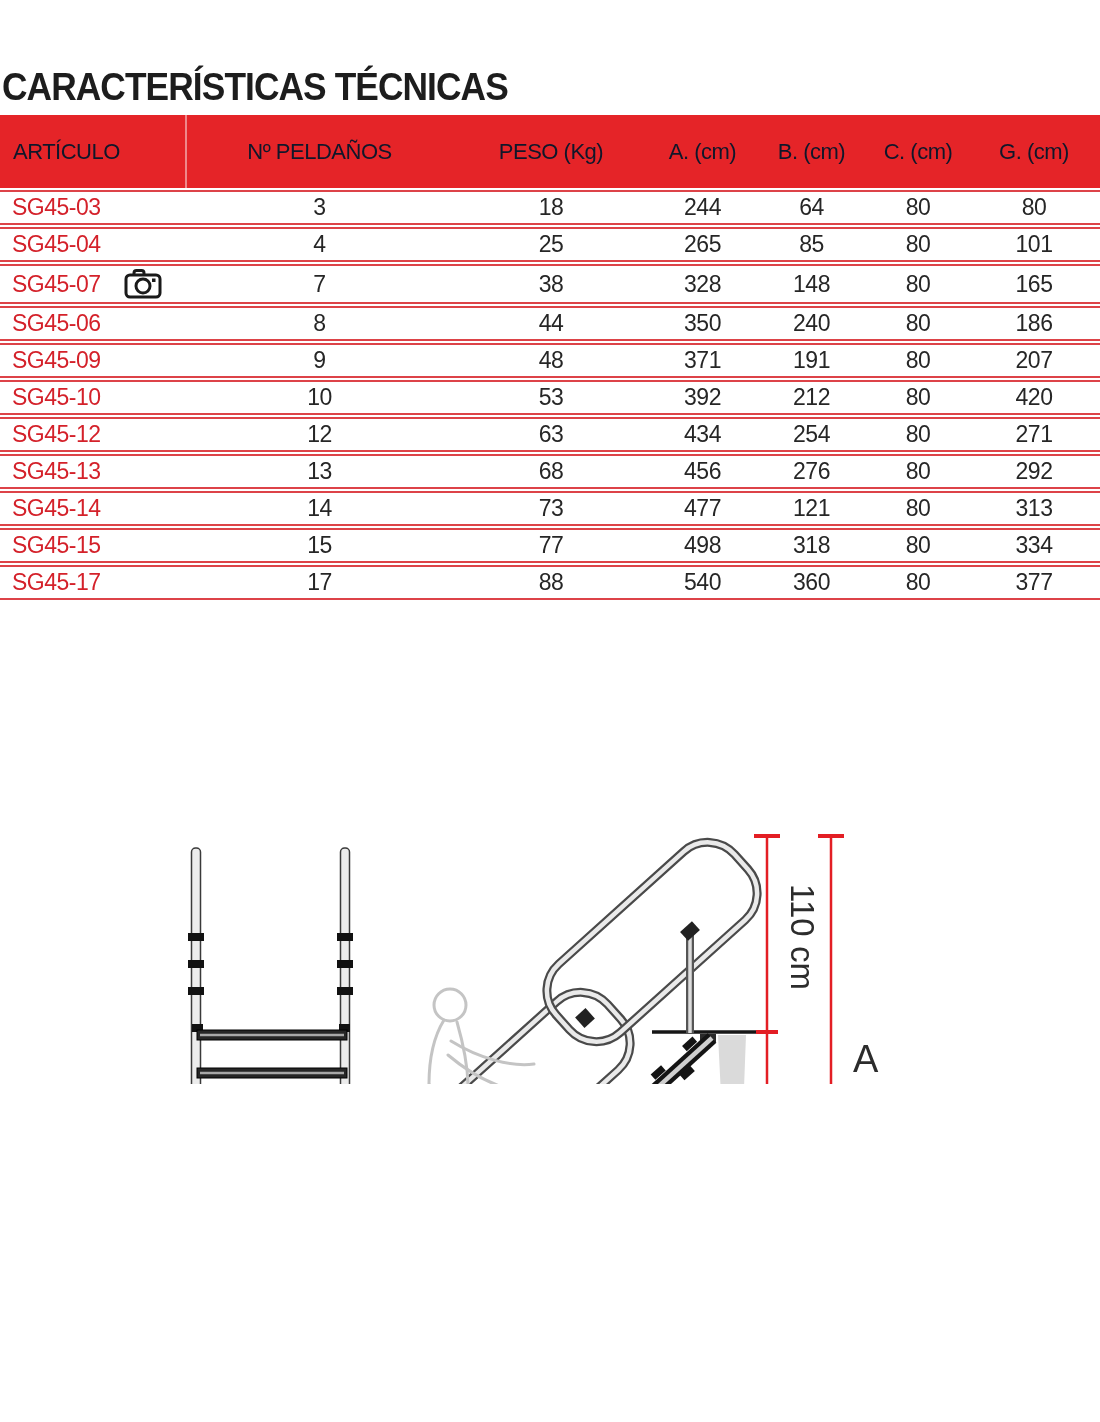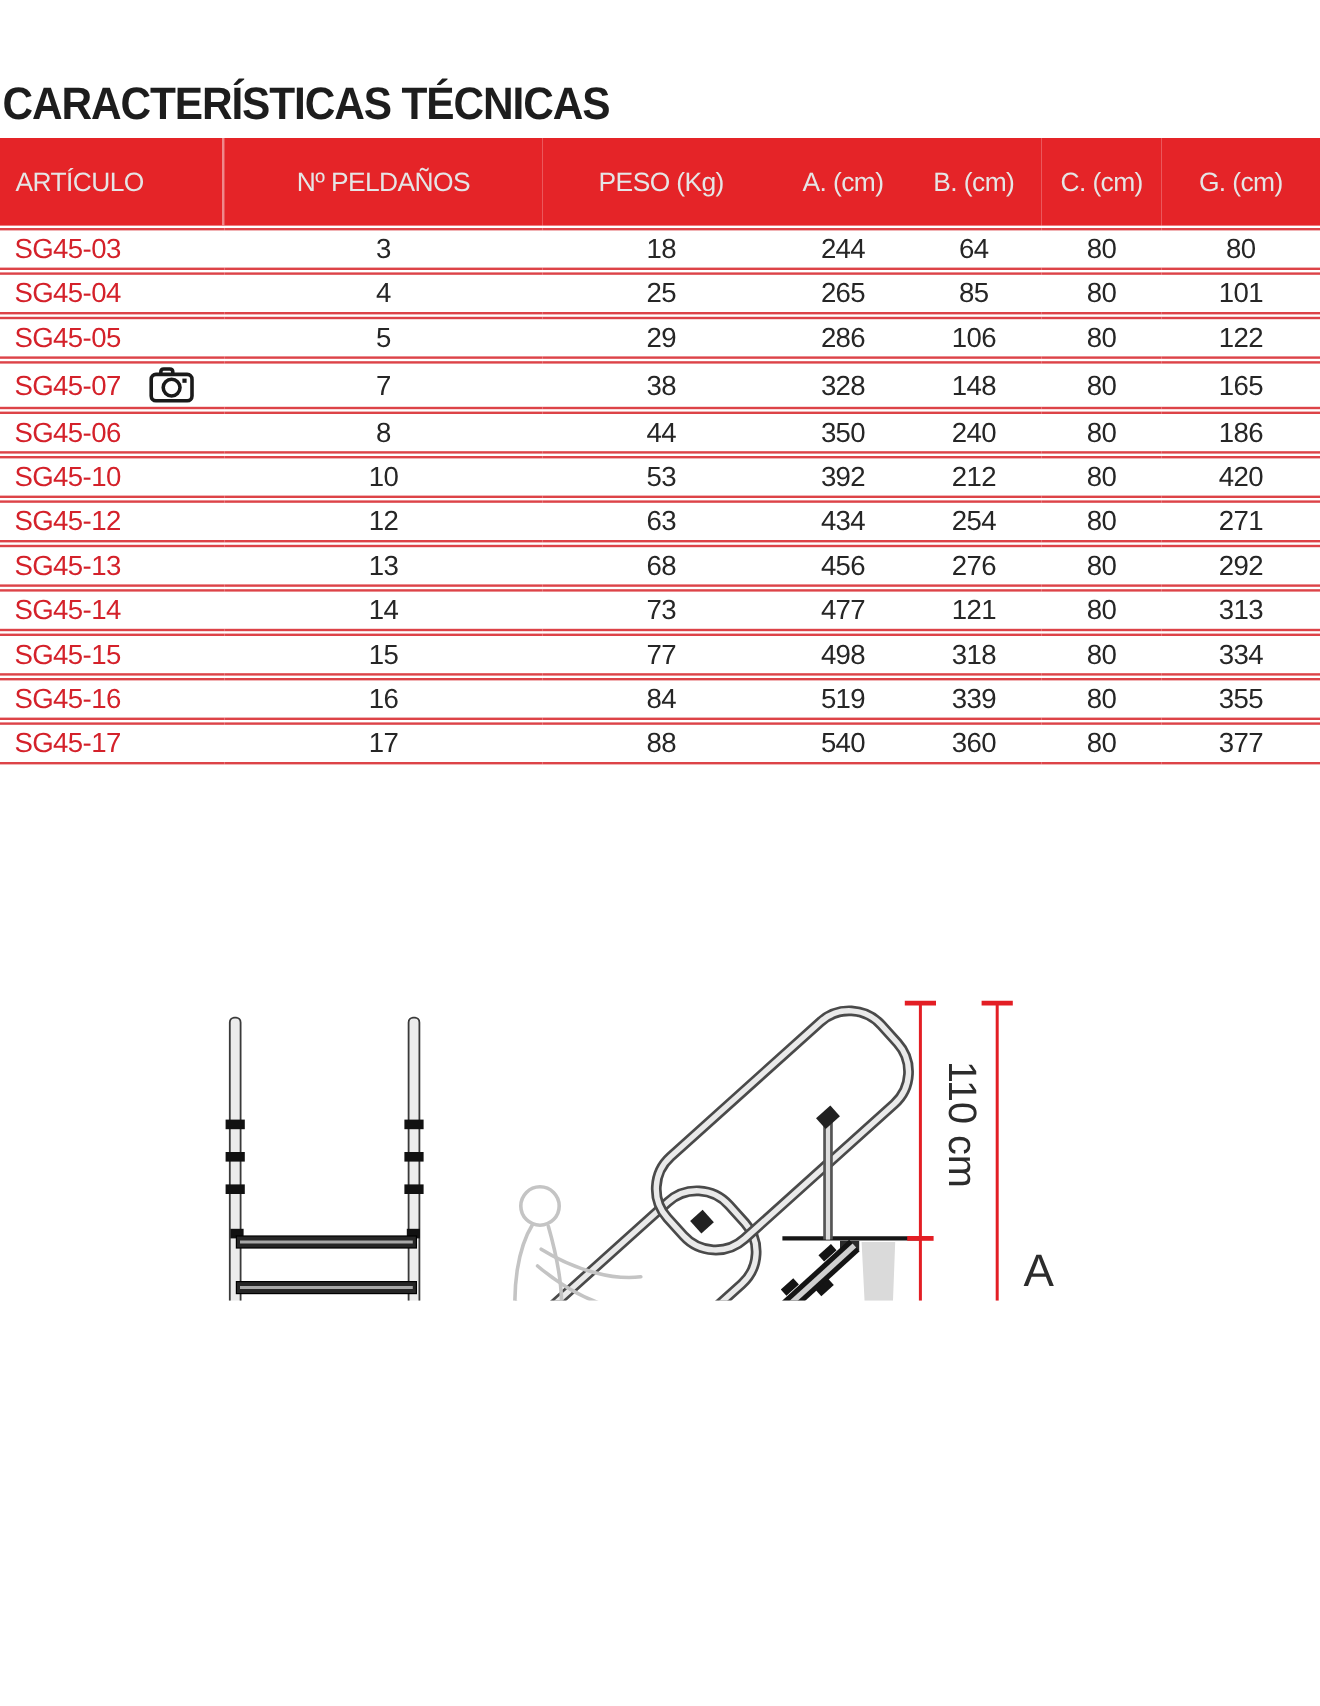--- a/index.html
+++ b/index.html
@@ -9,21 +9,21 @@
   }
   *{box-sizing:border-box}
   body{margin:0;background:#fff}
   .page{position:relative;width:1100px;height:1084px;background:#ffffff;
         font-family:"Liberation Sans",sans-serif;overflow:hidden}
   .title{position:absolute;top:66px;left:2px;margin:0;font-size:38px;font-weight:700;
          color:#1d1d1d;letter-spacing:-1px;transform:scaleX(.93);transform-origin:left center;
          white-space:nowrap}
   table.spec{position:absolute;top:113px;left:0;width:1100px;border-collapse:separate;
              border-spacing:0 2px;table-layout:fixed}
-  thead th{background:var(--header-red);color:#e5e5e5;font-size:22px;font-weight:400;
+  thead th{background:var(--header-red);color:#0f172a;font-size:22px;font-weight:400;
            height:73px;text-align:center;letter-spacing:-.5px}
   thead th.art{text-align:left;padding-left:13px;border-right:2px solid #ef888b}
   tbody td{height:35px;text-align:center;font-size:23px;color:#262626;
            border-top:2px solid var(--line-red);border-bottom:2px solid var(--line-red);
            letter-spacing:-.5px;vertical-align:middle}
   tbody td.articulo{text-align:left;padding-left:12px;color:var(--article-red);font-weight:400}
   td.articulo .cam{vertical-align:-9px;margin-left:22px}
   svg.diagram{position:absolute;top:815px;left:0}
   svg.diagram text{font-family:"Liberation Sans",sans-serif;fill:var(--text-dark)}
 </style>
@@ -68,29 +68,20 @@
         <tr>
           <td class="articulo"><span>SG45-04</span></td>
           <td>4</td>
           <td>25</td>
           <td>265</td>
           <td>85</td>
           <td>80</td>
           <td>101</td>
         </tr>
         <tr>
-          <td class="articulo"><span>SG45-05</span></td>
-          <td>5</td>
-          <td>29</td>
-          <td>286</td>
-          <td>106</td>
-          <td>80</td>
-          <td>122</td>
-        </tr>
-        <tr>
           <td class="articulo"><span>SG45-07</span><svg class="cam" width="40" height="34" viewBox="0 0 40 34">
               <path d="M11 8 V6 q0-2.5 2.5-2.5 h5 q2.5 0 2.5 2.5 v2" fill="none" stroke="#1a1a1a" stroke-width="3"></path>
               <rect x="3" y="8" width="34" height="22" rx="4" fill="none" stroke="#1a1a1a" stroke-width="3"></rect>
               <circle cx="20" cy="19" r="7" fill="none" stroke="#1a1a1a" stroke-width="3"></circle>
               <rect x="29" y="11.5" width="3.5" height="3.5" fill="#1a1a1a"></rect>
             </svg></td>
           <td>7</td>
           <td>38</td>
           <td>328</td>
           <td>148</td>
@@ -100,20 +91,29 @@
         <tr>
           <td class="articulo"><span>SG45-06</span></td>
           <td>8</td>
           <td>44</td>
           <td>350</td>
           <td>240</td>
           <td>80</td>
           <td>186</td>
         </tr>
         <tr>
+          <td class="articulo"><span>SG45-09</span></td>
+          <td>9</td>
+          <td>48</td>
+          <td>371</td>
+          <td>191</td>
+          <td>80</td>
+          <td>207</td>
+        </tr>
+        <tr>
           <td class="articulo"><span>SG45-10</span></td>
           <td>10</td>
           <td>53</td>
           <td>392</td>
           <td>212</td>
           <td>80</td>
           <td>420</td>
         </tr>
         <tr>
           <td class="articulo"><span>SG45-12</span></td>
@@ -143,29 +143,20 @@
           <td>313</td>
         </tr>
         <tr>
           <td class="articulo"><span>SG45-15</span></td>
           <td>15</td>
           <td>77</td>
           <td>498</td>
           <td>318</td>
           <td>80</td>
           <td>334</td>
-        </tr>
-        <tr>
-          <td class="articulo"><span>SG45-16</span></td>
-          <td>16</td>
-          <td>84</td>
-          <td>519</td>
-          <td>339</td>
-          <td>80</td>
-          <td>355</td>
         </tr>
         <tr>
           <td class="articulo"><span>SG45-17</span></td>
           <td>17</td>
           <td>88</td>
           <td>540</td>
           <td>360</td>
           <td>80</td>
           <td>377</td>
         </tr>

